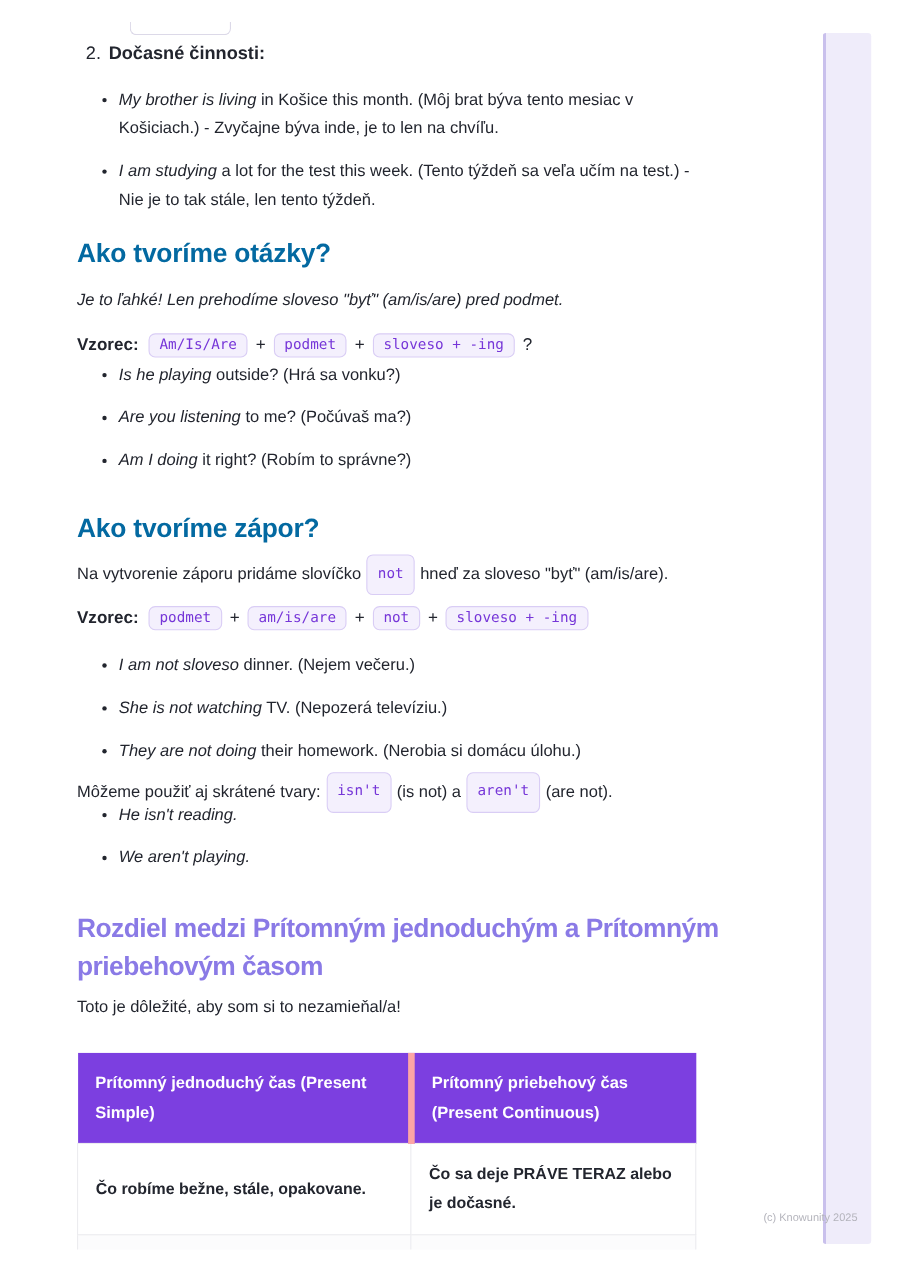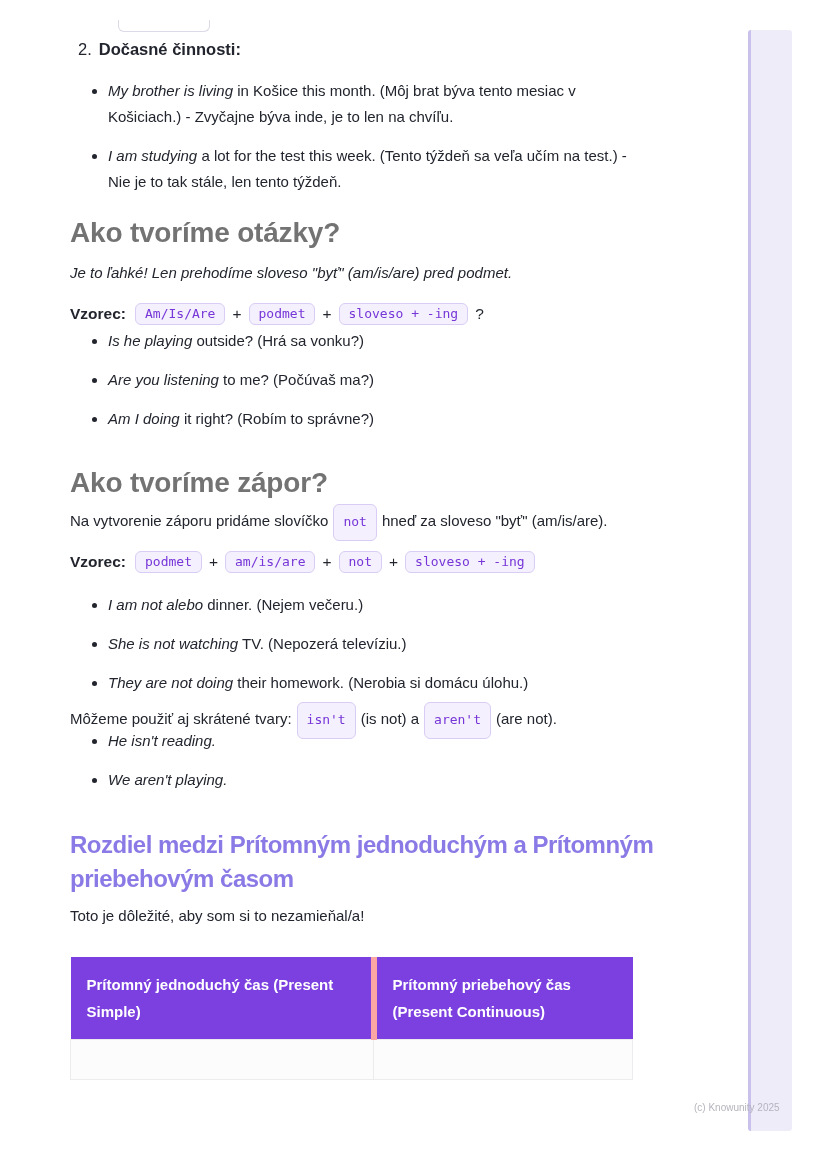--- a/index.html
+++ b/index.html
@@ -20,21 +20,21 @@
 
   .intro-item { left:78px; top:40px; display:flex; gap:7px; font-size:16.5px; }
   .intro-item .num { font-weight:normal; }
   .intro-item .ttl { font-weight:bold; }
 
   ul.bullets { list-style:disc; padding-left:38px; }
   ul.bullets li { line-height:26px; margin-bottom:13px; font-size:15px; }
   ul.bullets li em { font-style:italic; }
 
   h3.sec {
-    font-size:28px; font-weight:bold; color:#737373; letter-spacing:-0.2px;
+    font-size:24px; font-weight:bold; color:#0369a1; letter-spacing:-0.2px;
   }
   h2.big {
     width:620px; font-size:24px; font-weight:bold; color:#8a7ae6;
     line-height:34px; letter-spacing:-0.5px;
   }
   p.body { line-height:26px; font-size:15px; }
 
   .code-badge {
     display:inline-block;
     font-family:"DejaVu Sans Mono", monospace;
@@ -123,21 +123,21 @@
   <span class="code-badge">podmet</span>
   <span>+</span>
   <span class="code-badge">am/is/are</span>
   <span>+</span>
   <span class="code-badge">not</span>
   <span>+</span>
   <span class="code-badge">sloveso + -ing</span>
 </div>
 
 <ul class="abs bullets" style="top:592px;">
-  <li><em>I am not alebo</em><span> dinner. (Nejem večeru.)</span></li>
+  <li><em>I am not sloveso</em><span> dinner. (Nejem večeru.)</span></li>
   <li><em>She is not watching</em><span> TV. (Nepozerá televíziu.)</span></li>
   <li><em>They are not doing</em><span> their homework. (Nerobia si domácu úlohu.)</span></li>
 </ul>
 
 <p class="abs inline-p" style="top:702px;">
   <span>Môžeme použiť aj skrátené tvary:</span><span class="code-badge">isn't</span><span>(is not) a</span><span class="code-badge">aren't</span><span>(are not).</span>
 </p>
 
 <ul class="abs bullets" style="top:728px;">
   <li><em>He isn't reading.</em></li>
@@ -153,20 +153,24 @@
         <col class="c1">
         <col>
       </colgroup>
     <thead>
       <tr>
         <th>Prítomný jednoduchý čas (Present Simple)</th>
         <th>Prítomný priebehový čas (Present Continuous)</th>
       </tr>
     </thead>
     <tbody>
+      <tr>
+        <td>Čo robíme bežne, stále, opakovane.</td>
+        <td>Čo sa deje PRÁVE TERAZ alebo je dočasné.</td>
+      </tr>
       <tr class="partial">
         <td></td>
         <td></td>
       </tr>
     </tbody>
   </table>
 </div>
 
 <div class="edge-strip"></div>
 <div class="copyright">(c) Knowunity 2025</div>

